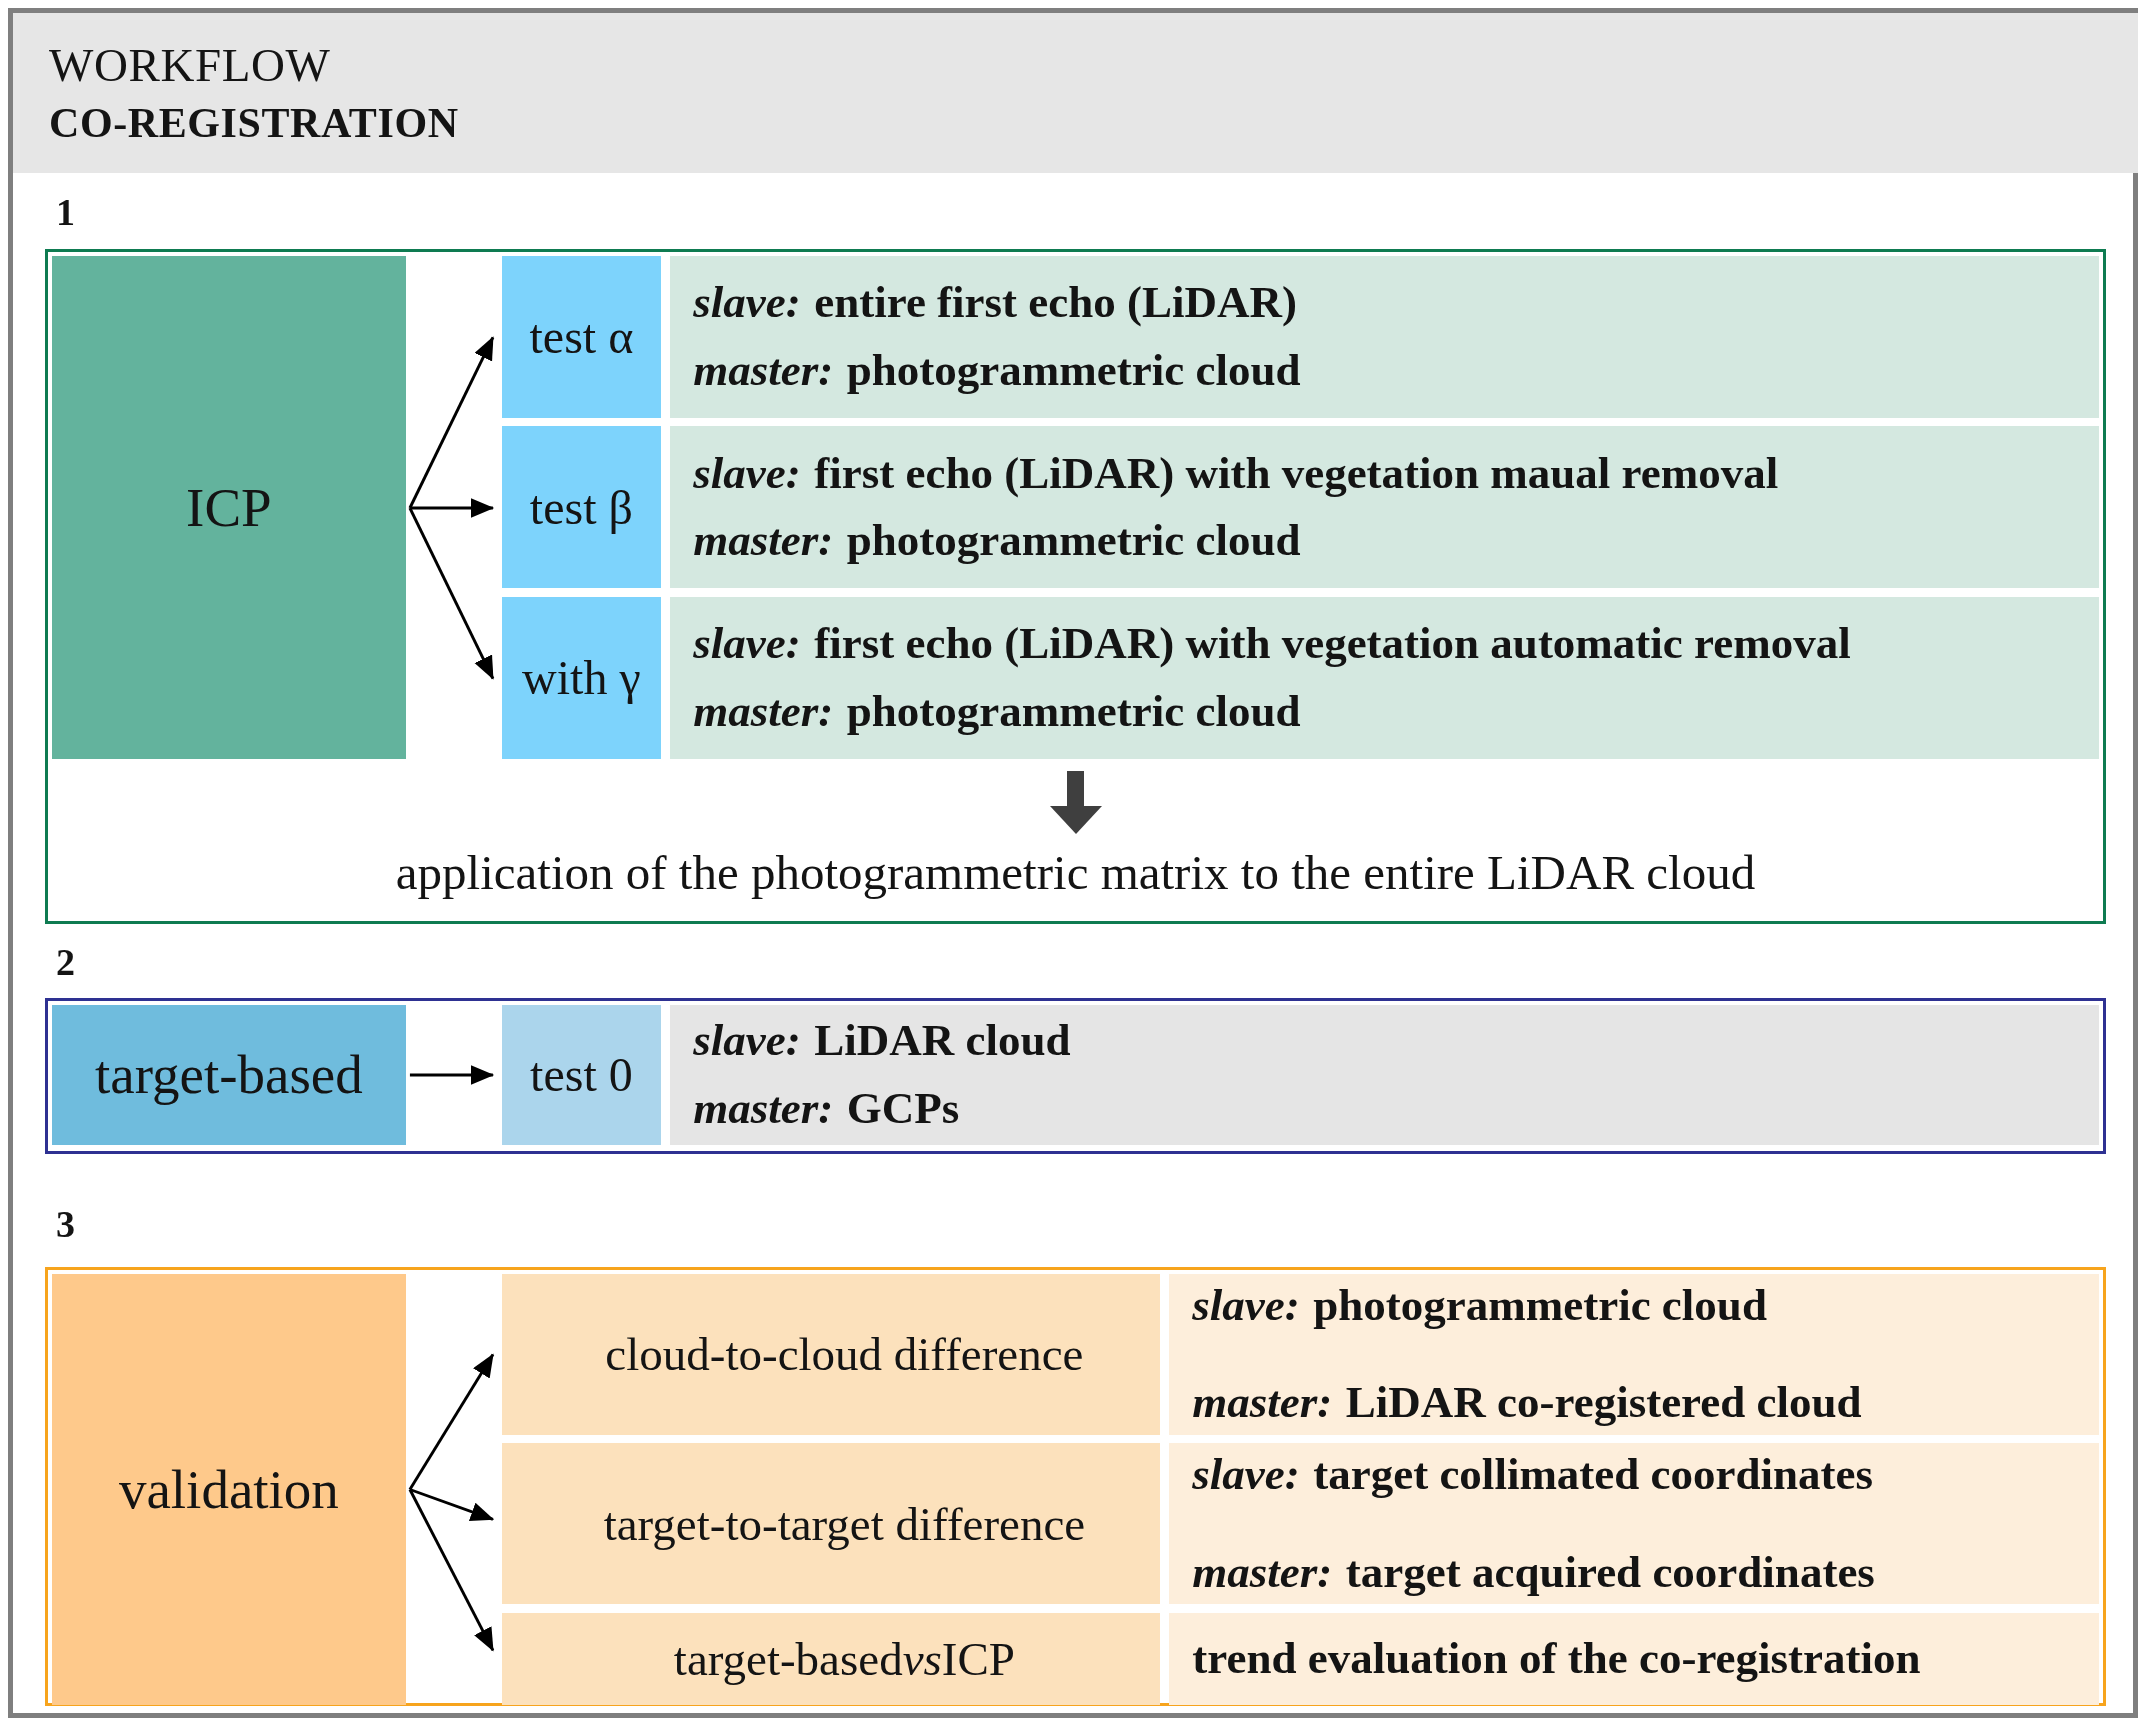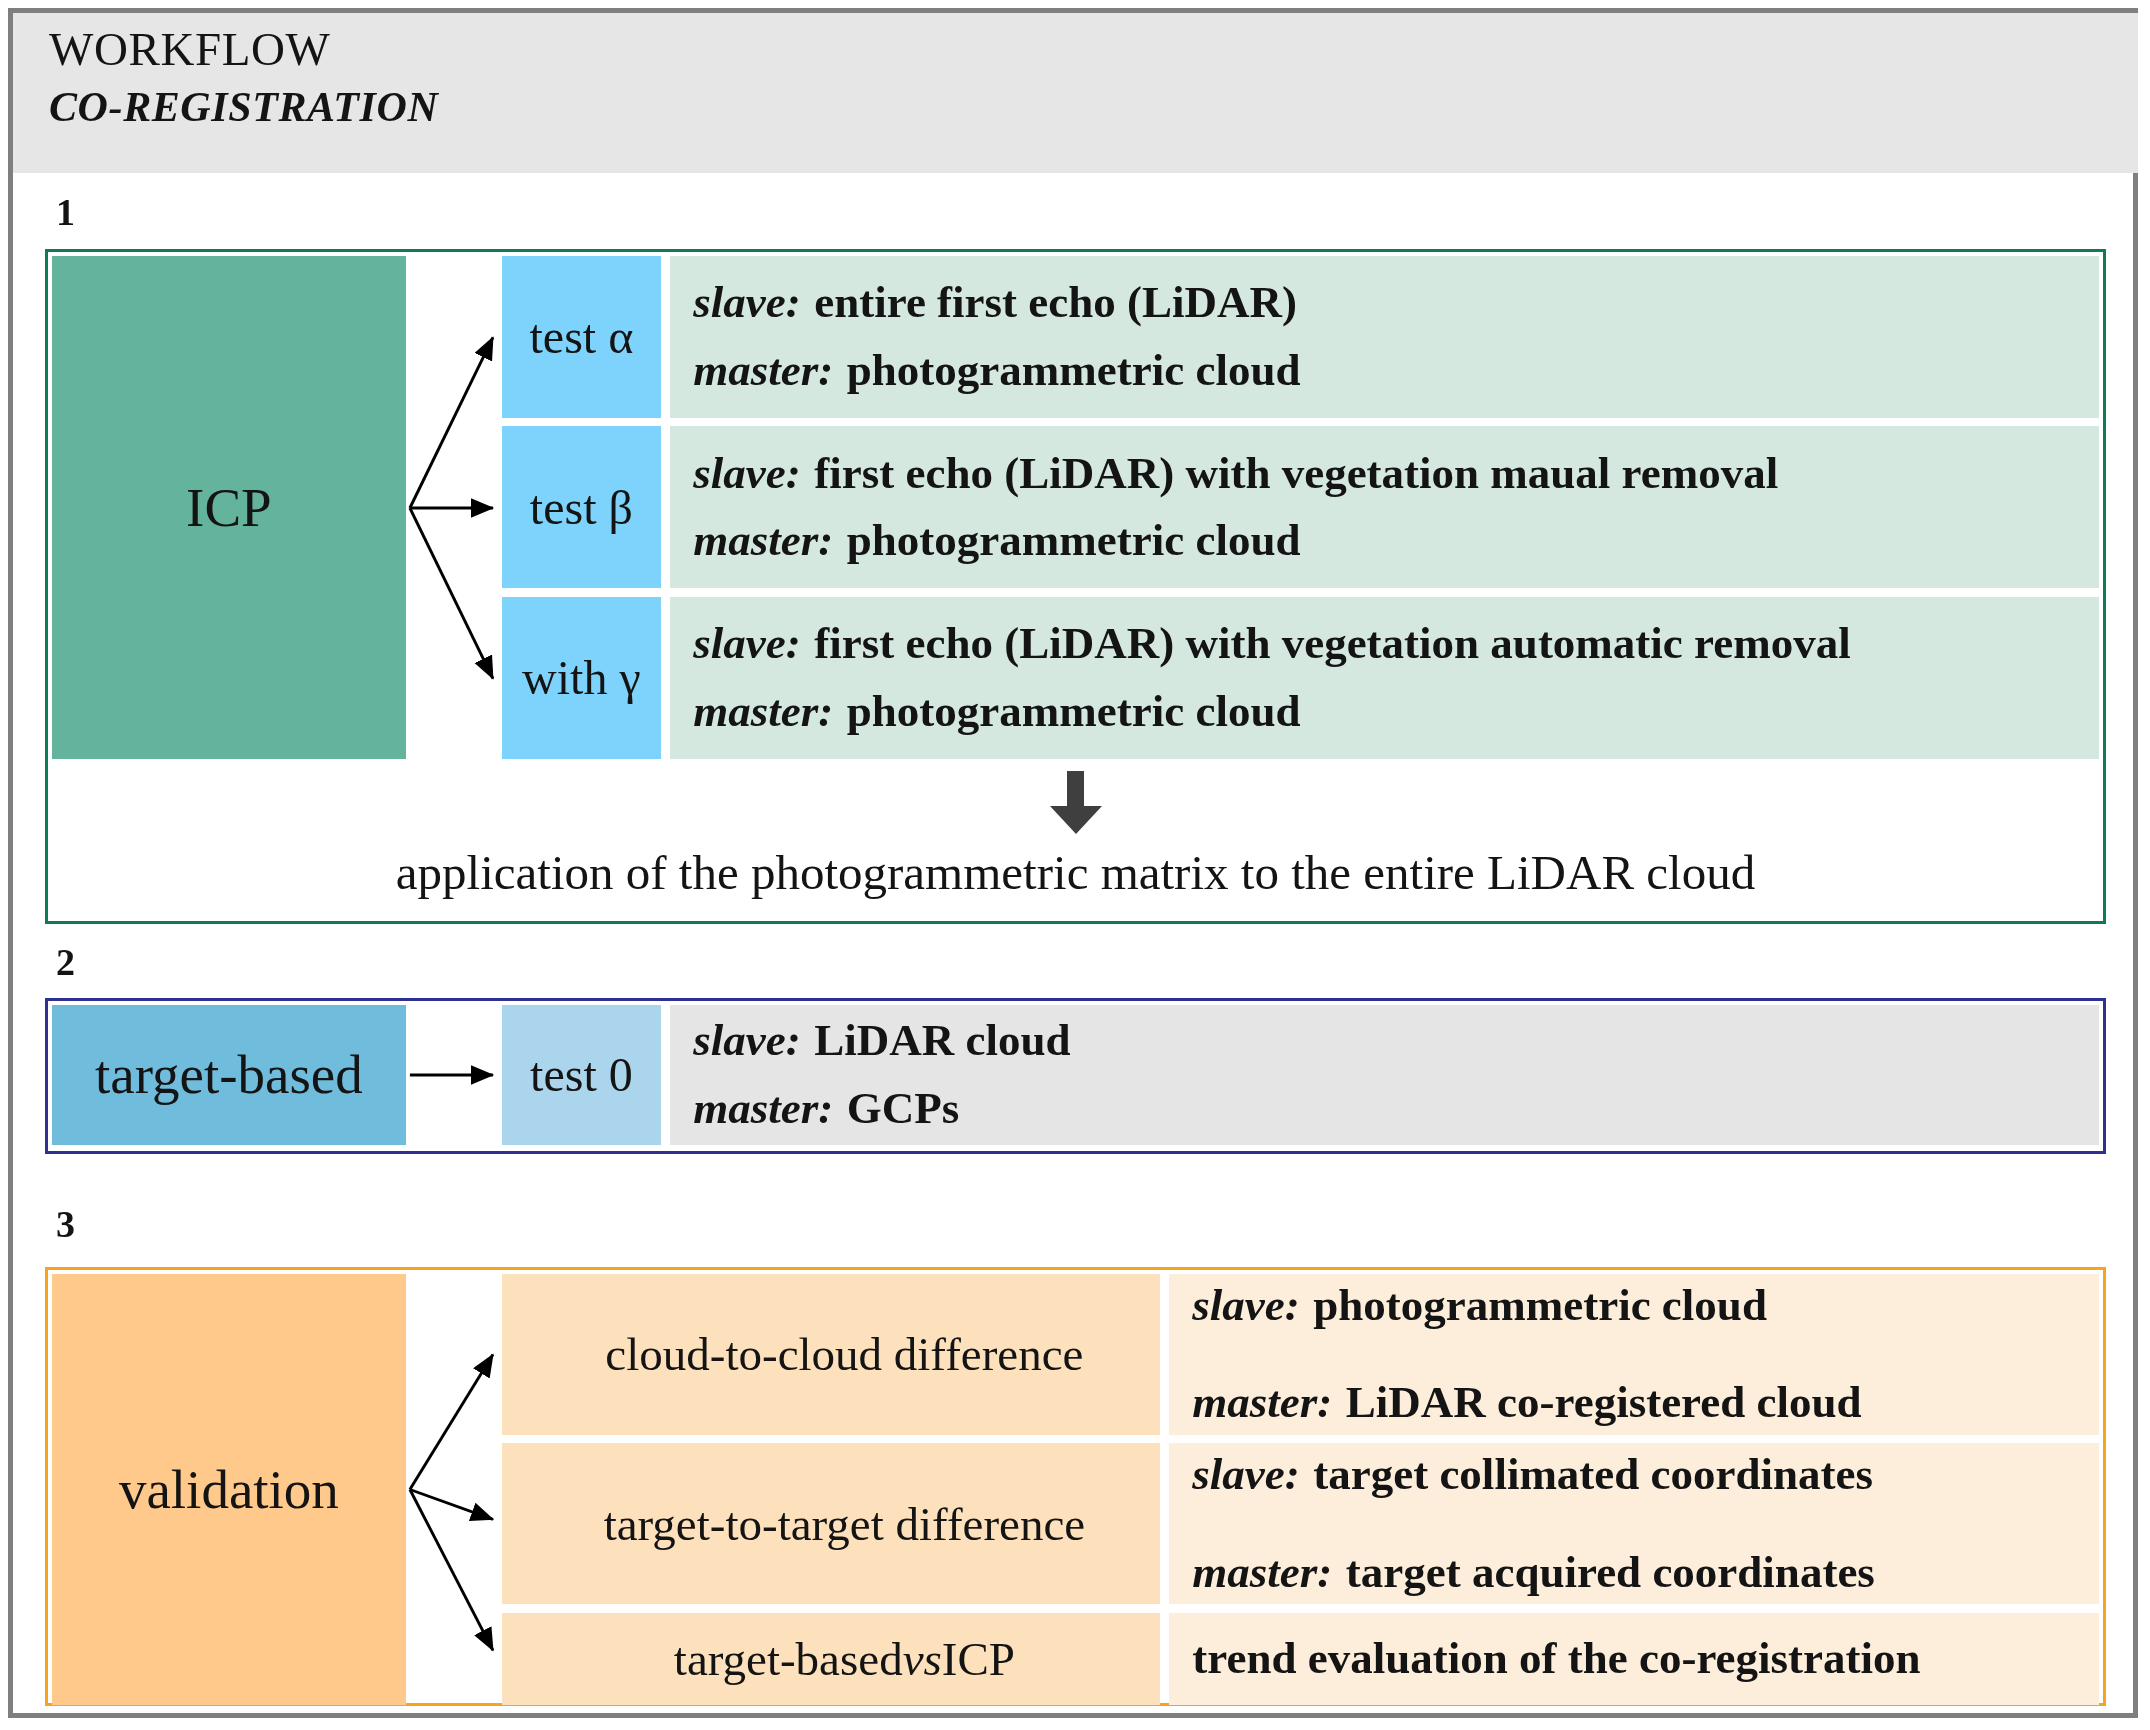--- a/index.html
+++ b/index.html
@@ -6,24 +6,24 @@
   body{
     width:2151px;height:1731px;position:relative;background:#ffffff;
     font-family:"Liberation Serif","DejaVu Serif",serif;color:#141414;
   }
   .outer-frame{
     position:absolute;left:7.8px;top:7.8px;width:2130px;height:1710px;
     border:5.2px solid #7f7f7f;box-sizing:border-box;pointer-events:none;
   }
   .header-band{
     position:absolute;left:13px;top:13px;width:2125px;height:160px;
-    background:#e6e6e6;box-sizing:border-box;padding:6px 0 0 36px;
+    background:#e6e6e6;box-sizing:border-box;padding:22px 0 0 36px;
   }
   .header-title{font-size:47px;line-height:1.30;letter-spacing:0.6px;}
-  .header-subtitle{font-size:42px;line-height:1.30;font-weight:bold;font-style:italic;letter-spacing:0.6px;}
+  .header-subtitle{font-size:42px;line-height:1.30;font-weight:bold;letter-spacing:0.6px;}
 
   .section-number{position:absolute;left:56px;font-weight:bold;font-size:38px;}
   #num1{top:190px;} #num2{top:940px;} #num3{top:1202px;}
 
   .sec-box{position:absolute;left:45px;width:2061px;box-sizing:border-box;background:#ffffff;padding:3.9px;}
   #sec1-box{top:249px;height:675px;border:3.9px solid #0e7b51;}
   #sec2-box{top:998px;height:156px;border:3.9px solid #2e3192;}
   #sec3-box{top:1267px;height:439px;border:3.9px solid #f7a41d;}
 
   .grid1{display:grid;grid-template-columns:354px 96px 159px 9px 1fr;

